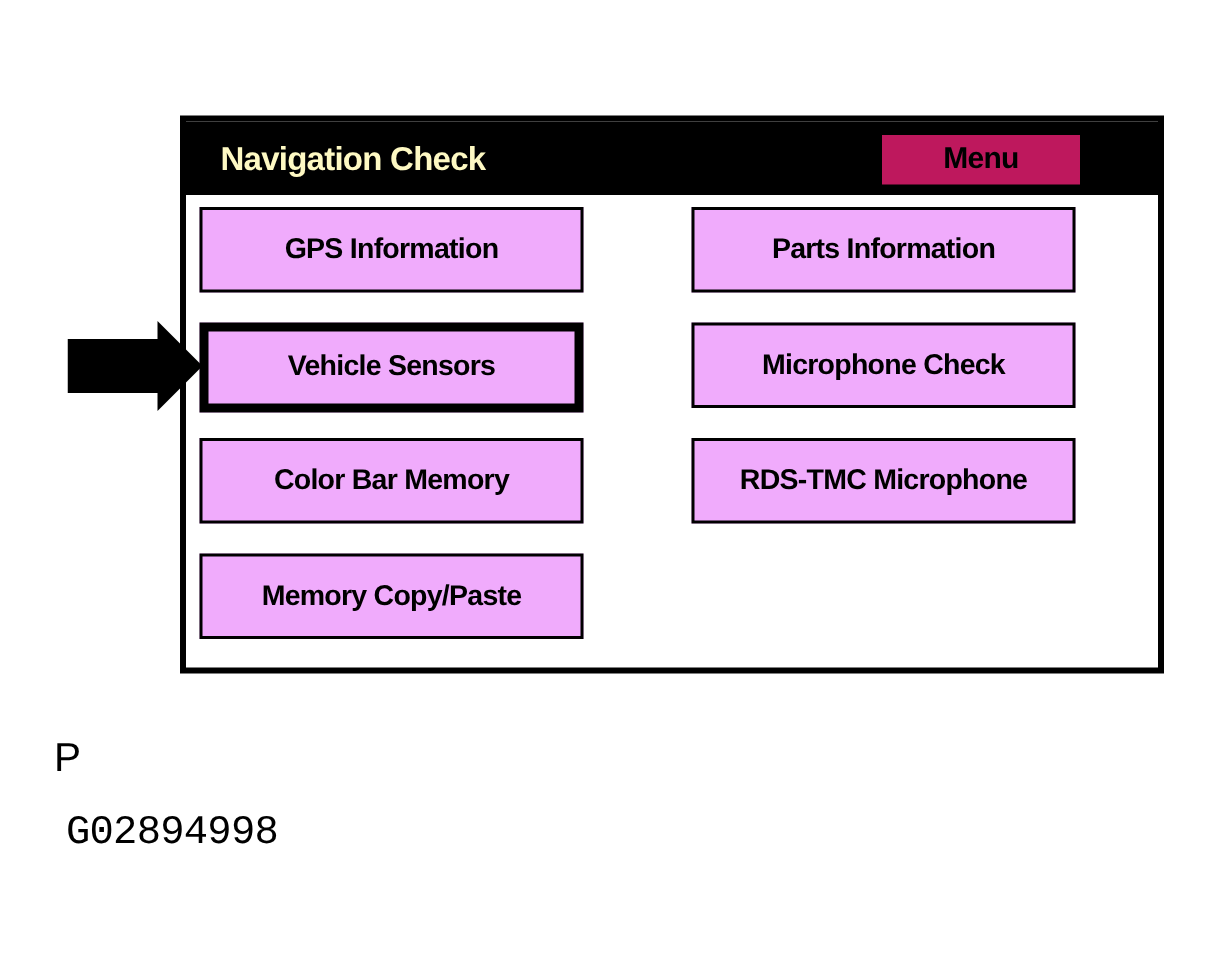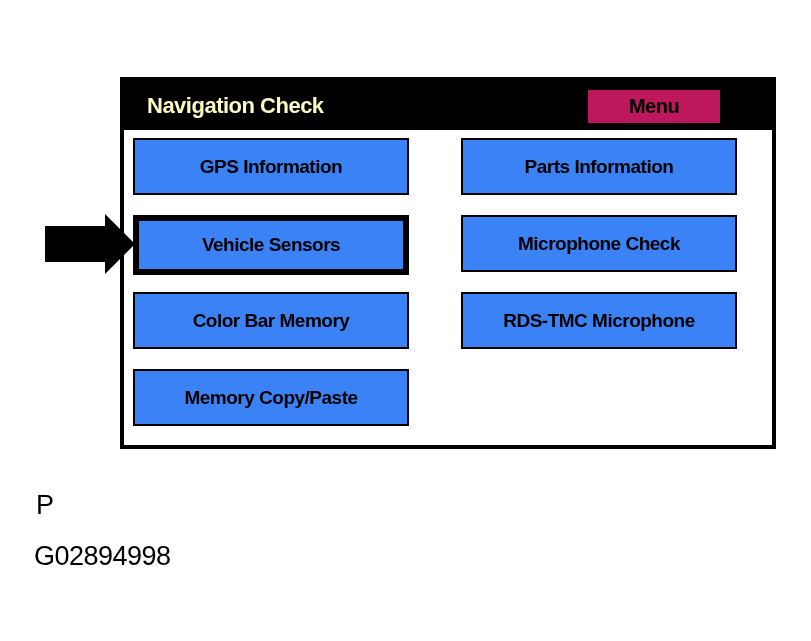--- a/index.html
+++ b/index.html
@@ -48,22 +48,22 @@
     font-size: 20px;
     font-weight: bold;
     letter-spacing: -0.5px;
     display: flex; align-items: center; justify-content: center;
     cursor: pointer;
   }
 
   
   .btn {
     position: absolute;
-    width: 276px; height: 57px;
-    background: #3b82f6;
+    width: 256px; height: 57px;
+    background: #f0abfc;
     border: 2px solid #000000;
     font-family: "Liberation Sans", sans-serif;
     font-size: 19px;
     font-weight: bold;
     letter-spacing: -0.5px;
     color: #000000;
     display: flex; align-items: center; justify-content: center;
     white-space: nowrap;
     cursor: pointer;
   }
@@ -87,23 +87,24 @@
 
   
   .fig-label {
     position: absolute;
     left: 36px; top: 490px;
     font-size: 27px;
     letter-spacing: -0.5px;
   }
   .fig-id {
     position: absolute;
-    left: 34px; top: 541px;
+    left: 44px; top: 541px;
     font-size: 27px;
     letter-spacing: -0.5px;
+    font-family: Liberation Mono, monospace;
   }
 </style>
 </head>
 <body>
 
 <div class="stage">
 
   <div class="panel">
 
     <div class="panel-header">

